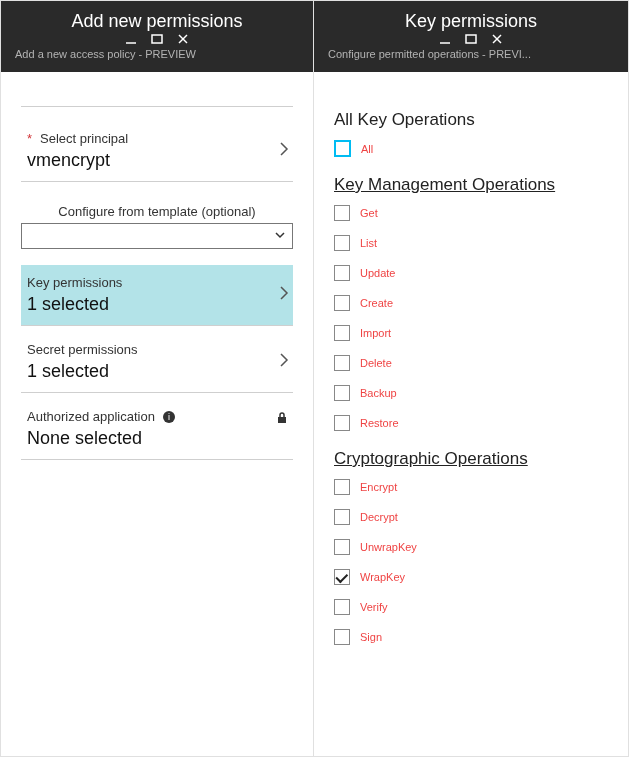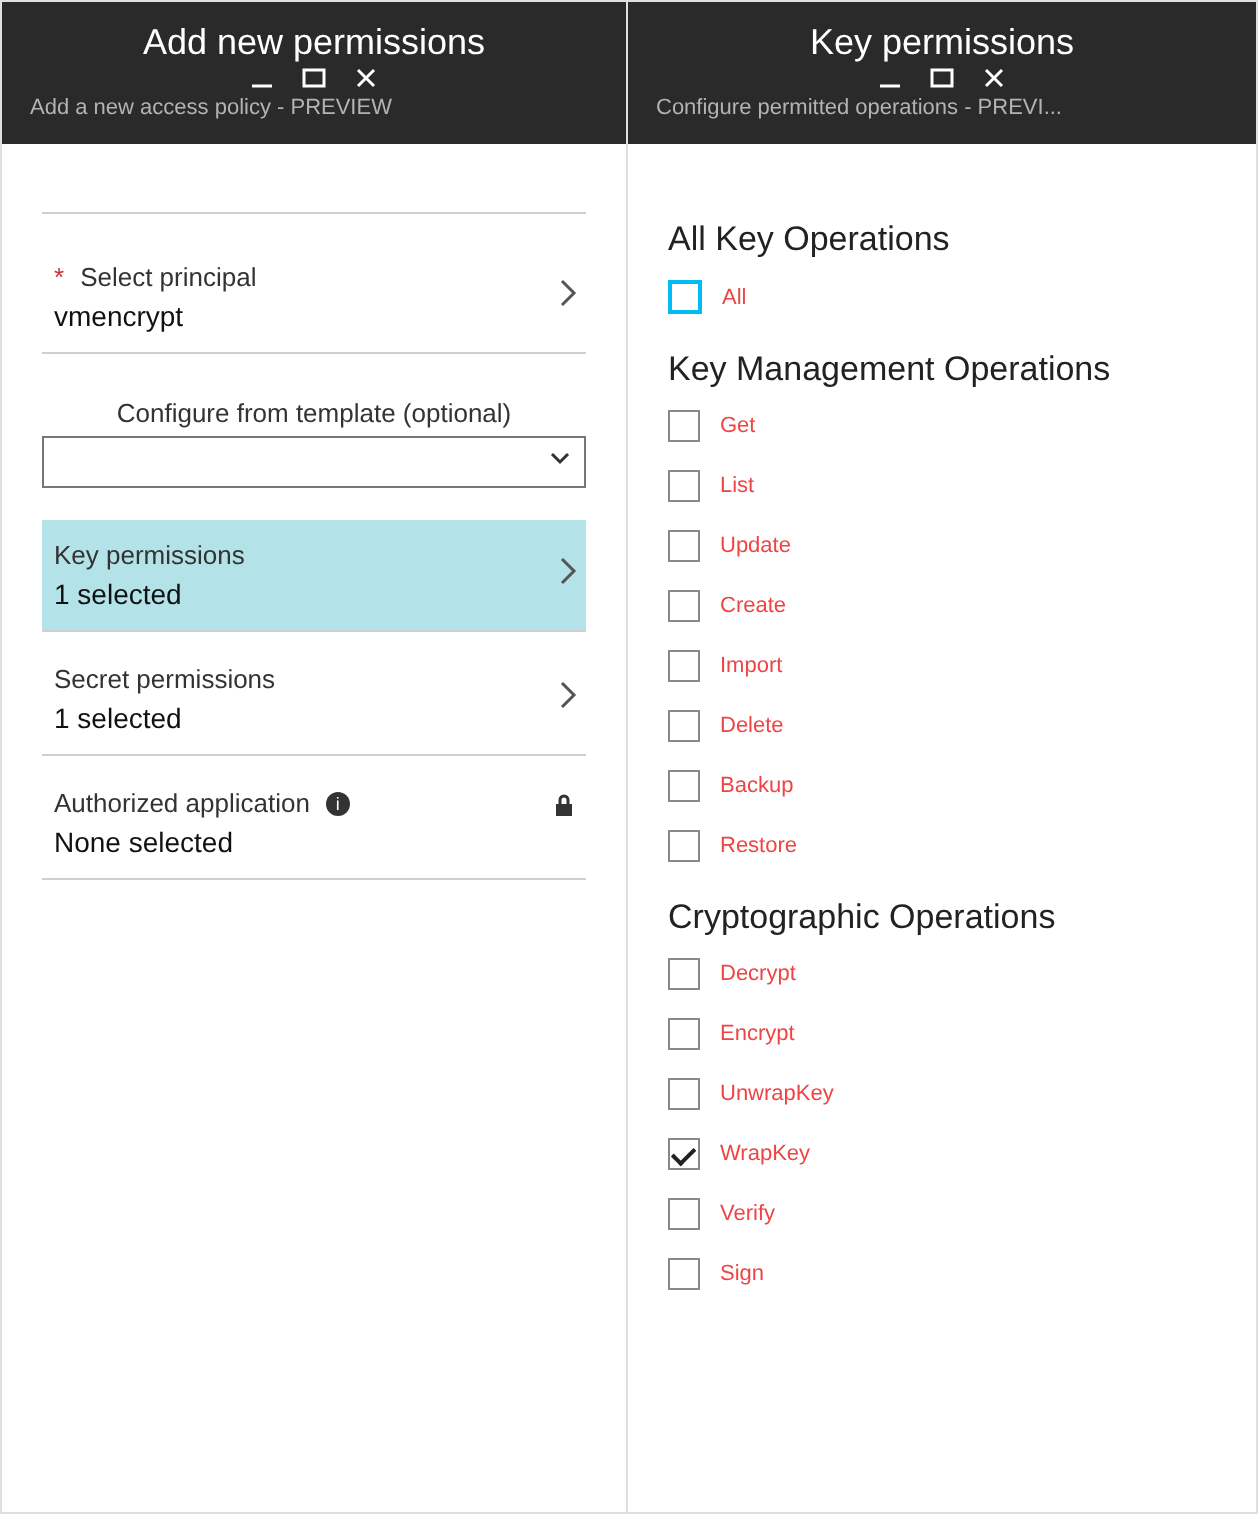--- a/index.html
+++ b/index.html
@@ -12,33 +12,33 @@
     .header-title { font-size: 18px; font-weight: 400; flex: 1; }
     .header-icons { display: flex; gap: 12px; align-items: center; }
     .header-icon { cursor: pointer; color: #fff; display: flex; align-items: center; }
     .header-sub { font-size: 11px; color: #b3b3b3; margin-top: 2px; }
     .body { padding: 34px 20px 20px 20px; overflow-y: auto; }
 
     .sep-line { height: 1px; background: #cfcfcf; margin-bottom: 14px; }
 
     .row { border-bottom: 1px solid #cfcfcf; padding: 10px 6px 10px 6px; position: relative; cursor: pointer; }
     .row-label { font-size: 13px; color: #333; display: flex; align-items: center; gap: 4px; }
-    .row-value { font-size: 14px; color: #111; margin-top: 4px; }
+    .row-value { font-size: 18px; color: #111; margin-top: 4px; }
     .row-chevron { position: absolute; right: 4px; top: 50%; transform: translateY(-50%); color: #555; }
     .row-lock { position: absolute; right: 4px; top: 12px; color: #333; }
     .req-star { color: #d13438; margin-right: 4px; }
 
     .row-active { background: #b3e3e8; border: none; border-bottom: 1px solid #cfcfcf; }
 
     .form-label { font-size: 13px; color: #333; margin-top: 6px; margin-bottom: 4px; }
     .select-box { width: 100%; height: 26px; border: 1px solid #777; background: #fff; position: relative; cursor: pointer; }
     .select-caret { position: absolute; right: 6px; top: 50%; transform: translateY(-50%); }
 
     .section-title { font-size: 17px; font-weight: 400; color: #222; margin-top: 4px; margin-bottom: 10px; }
-    .section-title.mt { margin-top: 18px; }
+    .section-title.mt { margin-top: 18px; text-decoration: underline; }
     .check-row { display: flex; align-items: center; gap: 10px; margin-bottom: 14px; cursor: pointer; }
     .check-box { width: 16px; height: 16px; border: 1px solid #888; background: #fff; display: flex; align-items: center; justify-content: center; flex-shrink: 0; }
     .check-box.highlight { border: 2px solid #00bcf2; width: 17px; height: 17px; }
     .check-box.checked::after { content: ""; width: 9px; height: 5px; border-left: 2px solid #222; border-bottom: 2px solid #222; transform: rotate(-45deg) translateY(-1px); }
     .check-label { font-size: 11px; color: #ef4444; text-align: center; }
     .info-icon { width: 12px; height: 12px; border-radius: 50%; background: #333; color: #fff; font-size: 9px; display: inline-flex; align-items: center; justify-content: center; margin-left: 4px; }
   </style>
 </head>
 <body>
 
@@ -184,25 +184,25 @@
         <div class="check-label">Backup</div>
       </div>
     <div class="check-row">
         <div class="check-box"></div>
         <div class="check-label">Restore</div>
       </div>
 
     <div class="section-title mt">Cryptographic Operations</div>
     <div class="check-row">
         <div class="check-box"></div>
+        <div class="check-label">Encrypt</div>
+      </div>
+    <div class="check-row">
+        <div class="check-box"></div>
         <div class="check-label">Decrypt</div>
-      </div>
-    <div class="check-row">
-        <div class="check-box"></div>
-        <div class="check-label">Encrypt</div>
       </div>
     <div class="check-row">
         <div class="check-box"></div>
         <div class="check-label">UnwrapKey</div>
       </div>
     <div class="check-row">
         <div class="check-box checked"></div>
         <div class="check-label">WrapKey</div>
       </div>
     <div class="check-row">

